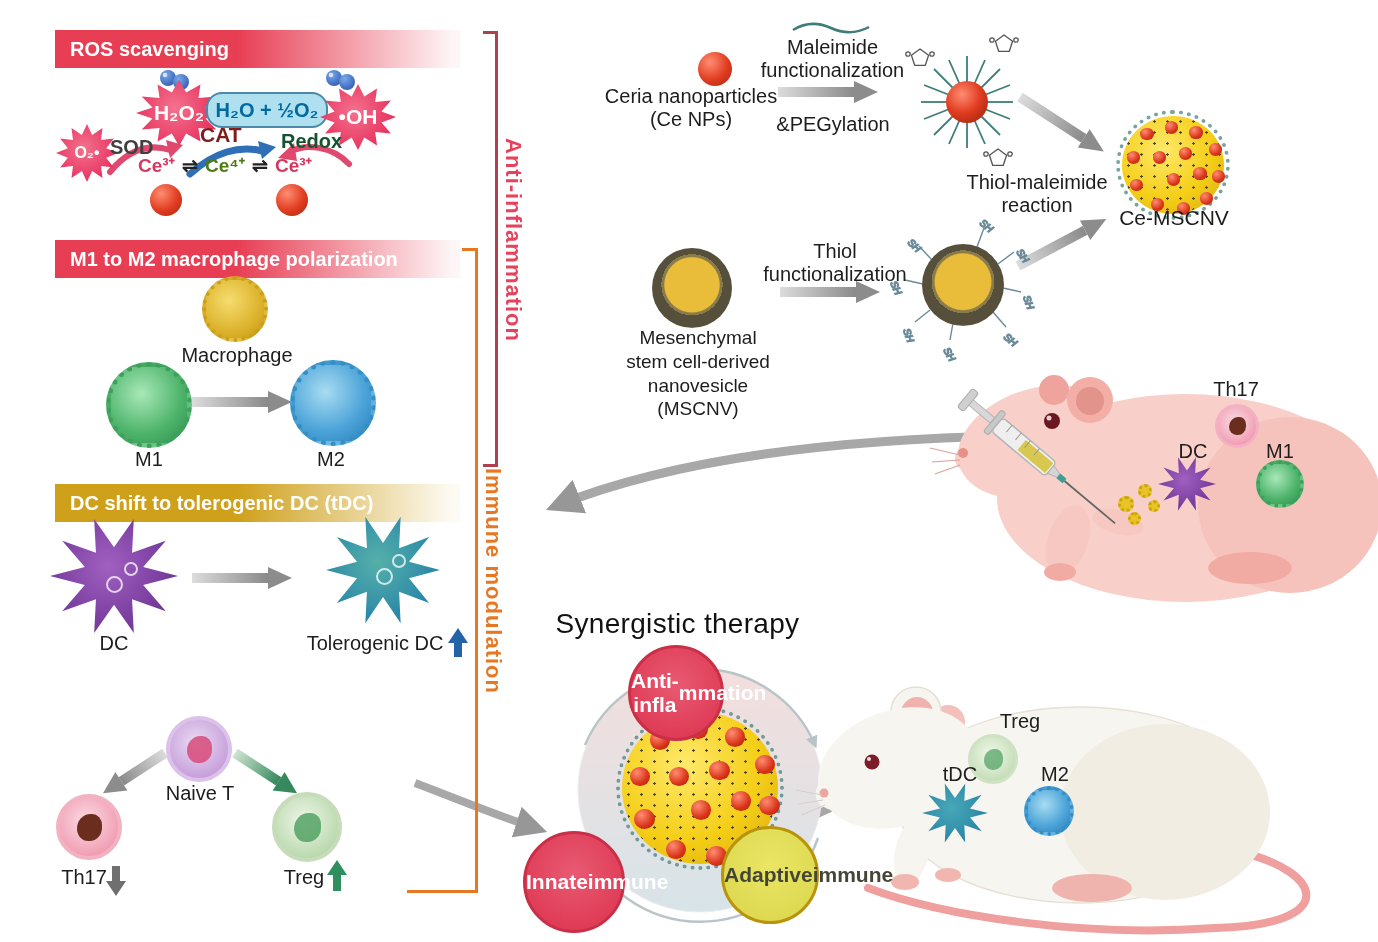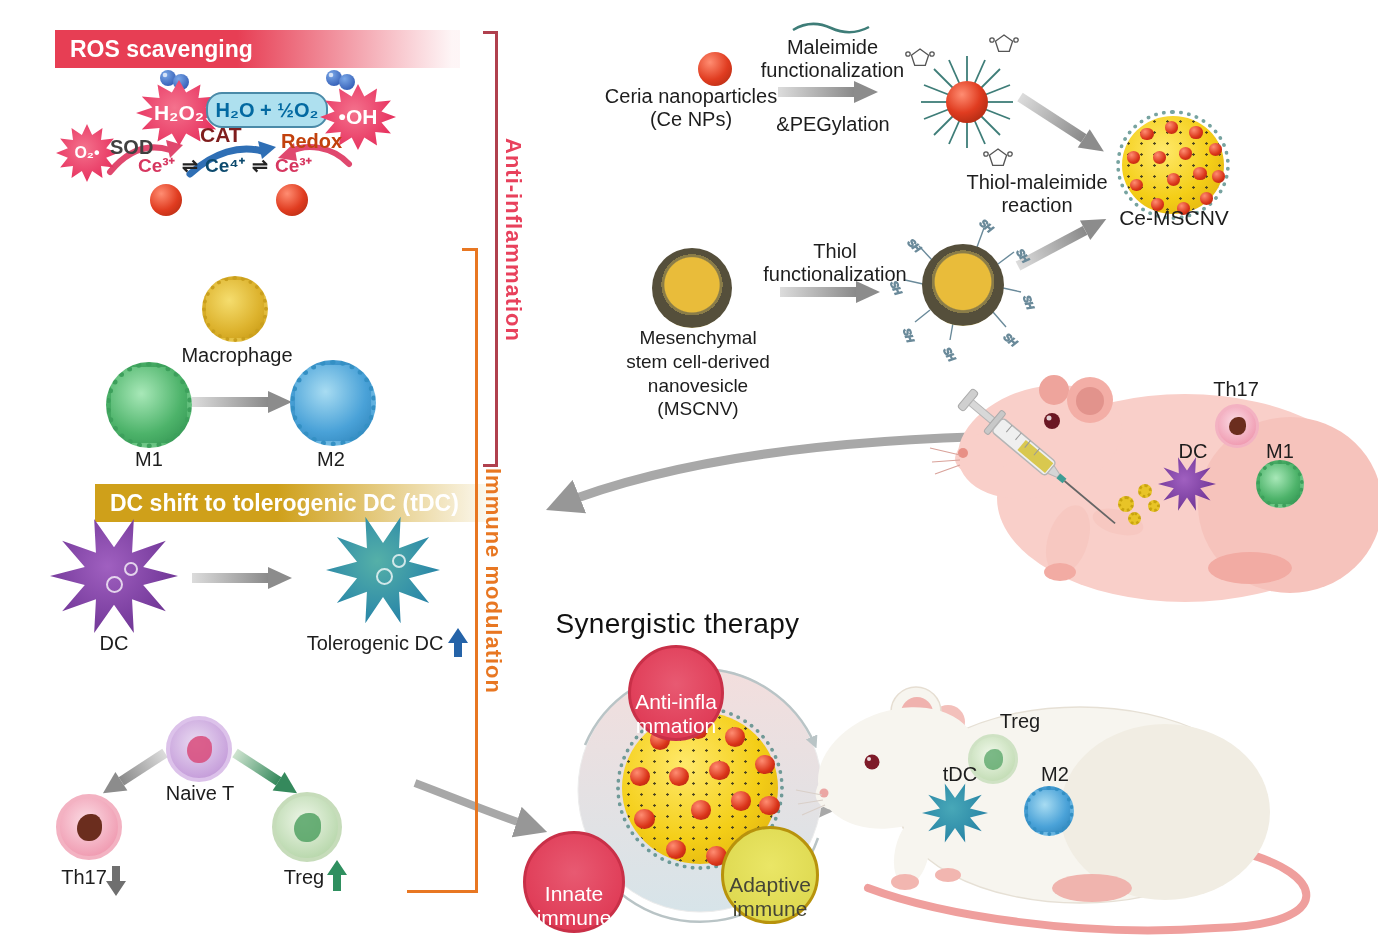--- a/index.html
+++ b/index.html
@@ -2,23 +2,23 @@
 <html><head>
 <meta charset="utf-8">
 <style>
   html,body{margin:0;padding:0;background:#fff;}
   .stage{position:relative;width:1378px;height:942px;background:#fff;overflow:hidden;
          font-family:"Liberation Sans",sans-serif;color:#1d1d1d;}
   svg.layer{position:absolute;left:0;top:0;z-index:1;}
   .html-layer{position:absolute;left:0;top:0;width:100%;height:100%;z-index:2;}
   .lbl{position:absolute;font-size:20px;text-align:center;color:#1d1d1d;line-height:1.15;}
   .banner{position:absolute;left:55px;width:405px;height:38px;line-height:38px;padding-left:15px;
-          box-sizing:border-box;color:#fff;font-size:23px;font-weight:bold;white-space:nowrap;}
+          box-sizing:border-box;color:#fff;font-size:20px;font-weight:bold;white-space:nowrap;}
   .banner.red{background:linear-gradient(90deg,#e73e54 0%,#e73e54 45%,rgba(231,62,84,0.05) 98%);}
-  .banner.gold{background:linear-gradient(90deg,#cfa01a 0%,#cfa01a 45%,rgba(207,160,26,0.05) 98%);margin-left:40px;}
+  .banner.gold{background:linear-gradient(90deg,#cfa01a 0%,#cfa01a 45%,rgba(207,160,26,0.05) 98%);}
   .vtext{position:absolute;writing-mode:vertical-rl;font-weight:bold;font-size:22px;letter-spacing:1px;}
   .burst{position:absolute;display:flex;align-items:center;justify-content:center;color:#fff;font-weight:bold;
          background:radial-gradient(circle at 45% 42%,#f4728d,#e62e5c 75%);
          clip-path:polygon(100% 50%,80.9% 58.3%,93.3% 75%,72.6% 72.6%,75% 93.3%,58.3% 80.9%,50% 100%,41.7% 80.9%,25% 93.3%,27.4% 72.6%,6.7% 75%,19.1% 58.3%,0% 50%,19.1% 41.7%,6.7% 25%,27.4% 27.4%,25% 6.7%,41.7% 19.1%,50% 0%,58.3% 19.1%,75% 6.7%,72.6% 27.4%,93.3% 25%,80.9% 41.7%);}
   .pill{position:absolute;background:#aee0ef;border:2px solid #4a8aa8;border-radius:16px;
         display:flex;align-items:center;justify-content:center;font-weight:bold;color:#0369a1;font-size:20px;}
   .rx{position:absolute;font-weight:bold;font-size:20px;}
   .spiky{position:absolute;border-radius:50%;box-sizing:border-box;}
   .star10{position:absolute;clip-path:polygon(100% 50%,72.8% 57.4%,90.5% 79.4%,64.1% 69.4%,65.5% 97.6%,50% 74%,34.5% 97.6%,35.9% 69.4%,9.5% 79.4%,27.2% 57.4%,0% 50%,27.2% 42.6%,9.5% 20.6%,35.9% 30.6%,34.5% 2.4%,50% 26%,65.5% 2.4%,64.1% 30.6%,90.5% 20.6%,72.8% 42.6%);}
   .vac{position:absolute;border:2px solid rgba(255,255,255,.75);border-radius:50%;}
@@ -28,22 +28,22 @@
         background:radial-gradient(circle at 35% 30%,#ff8d72,#e03c20 55%,#a82810);}
   .cemscnv{position:absolute;border-radius:50%;
         background:radial-gradient(#4a431f 1.1px,transparent 1.6px) 0 0/13px 11px,
                    radial-gradient(circle at 40% 35%,#ffe96b,#f4ce17 55%,#d9a80e);}
   .cemscnv::before{content:"";position:absolute;inset:-6px;border:4px dotted rgba(62,125,120,.7);border-radius:50%;}
   .rdot{position:absolute;width:13%;height:13%;border-radius:50%;
         background:radial-gradient(circle at 35% 30%,#ff8d72,#d93318 60%,#a02310);}
   .vesicle{position:absolute;border-radius:50%;
         background:radial-gradient(circle at 50% 46%,#e9bc3a 0 46%,#8a7c48 48% 52%,#554f3b 52% 72%,#f4d64c 75% 100%);}
   .npart{position:absolute;border-radius:50%;background:#e8c427;border:3px dotted #c9a40e;box-sizing:border-box;}
-  .syn-circle{position:absolute;border-radius:50%;display:flex;flex-direction:column;align-items:center;justify-content:flex-end;
-        font-weight:normal;text-align:center;box-sizing:border-box;}
+  .syn-circle{position:absolute;border-radius:50%;display:flex;flex-direction:row;align-items:center;justify-content:flex-start;
+        font-weight:bold;text-align:center;box-sizing:border-box;}
   .syn-red{background:radial-gradient(circle at 50% 40%,#e85a72,#df3a55 78%);border:3px solid #c93048;color:#fff;font-size:21px;}
   .syn-yellow{background:radial-gradient(circle at 50% 40%,#eae666,#ddd84f 80%);border:3px solid #b8930c;color:#454536;font-size:21px;}
   .bar{position:absolute;background:#b0404e;}
   .obar{position:absolute;background:#e87722;}
   .title-syn{position:absolute;font-weight:normal;font-size:28px;color:#111;text-align:center;letter-spacing:.3px;}
   .cerow{position:absolute;display:flex;gap:7px;font-weight:bold;font-size:19px;align-items:center;}
 </style>
 </head>
 <body>
 
@@ -243,43 +243,44 @@
       <ellipse cx="912" cy="852" rx="17" ry="34" fill="#f7f5ef" transform="rotate(12 912 852)"></ellipse>
       <ellipse cx="905" cy="882" rx="14" ry="8" fill="#f2b6b0"></ellipse>
       <ellipse cx="948" cy="875" rx="13" ry="7" fill="#f2b6b0"></ellipse>
       <ellipse cx="1092" cy="888" rx="40" ry="14" fill="#f0b4ae"></ellipse>
     </g>
   </svg>
 
   <div class="html-layer">
 
     <div class="banner red" style="top:30px">ROS scavenging</div>
+    <div class="banner red" style="top:240px">M1 to M2 macrophage polarization</div>
     <div class="banner gold" style="top:484px">DC shift to tolerogenic DC (tDC)</div>
 
     <div class="bar" style="left:495px;top:31px;width:3px;height:436px"></div>
     <div class="bar" style="left:483px;top:31px;width:14px;height:3px"></div>
     <div class="bar" style="left:483px;top:464px;width:14px;height:3px"></div>
     <div class="obar" style="left:475px;top:248px;width:3px;height:645px"></div>
     <div class="obar" style="left:462px;top:248px;width:15px;height:3px"></div>
     <div class="obar" style="left:407px;top:890px;width:71px;height:3px"></div>
 
     <div class="vtext" style="left:500px;top:138px;height:235px;color:#e8415c">Anti-inflammation</div>
     <div class="vtext" style="left:480px;top:468px;height:260px;color:#e87722">Immune modulation</div>
 
     <div class="burst" style="left:56px;top:124px;width:62px;height:58px;font-size:16px">O₂•</div>
     <div class="burst" style="left:136px;top:80px;width:86px;height:66px;font-size:21px">H₂O₂</div>
     <div class="pill" style="left:206px;top:92px;width:118px;height:32px">H₂O + ½O₂</div>
     <div class="burst" style="left:320px;top:84px;width:76px;height:66px;font-size:21px">•OH</div>
     <div class="rx" style="left:110px;top:136px;color:#404040">SOD</div>
     <div class="rx" style="left:200px;top:123px;color:#7f1d1d;font-size:21px">CAT</div>
-    <div class="rx" style="left:281px;top:130px;color:#c2410c">Redox</div>
+    <div class="rx" style="left:281px;top:130px;color:#14532d">Redox</div>
     <div class="cerow" style="left:138px;top:152px">
       <span style="color:#d6365f">Ce³⁺</span>
       <span style="color:#222">⇌</span>
-      <span style="color:#0c4a6e">Ce⁴⁺</span>
+      <span style="color:#4d7c0f">Ce⁴⁺</span>
       <span style="color:#222">⇌</span>
       <span style="color:#d6365f">Ce³⁺</span>
     </div>
     <div class="sphere-red" style="left:150px;top:184px;width:32px;height:32px"></div>
     <div class="sphere-red" style="left:276px;top:184px;width:32px;height:32px"></div>
 
     <div class="spiky" style="left:202px;top:276px;width:66px;height:66px;border:4px dotted #c99f1d;background:radial-gradient(circle at 40% 35%,#f5dd6e,#ddb32e 60%,#c4950f)"></div>
     <div class="lbl" style="left:172px;top:344px;width:130px">Macrophage</div>
     <div class="spiky" style="left:106px;top:362px;width:86px;height:86px;border:5px dotted #3da05c;background:radial-gradient(circle at 40% 35%,#a8e8b8,#4db36a 60%,#2e8f4e)"></div>
     <div class="lbl" style="left:124px;top:448px;width:50px">M1</div>

